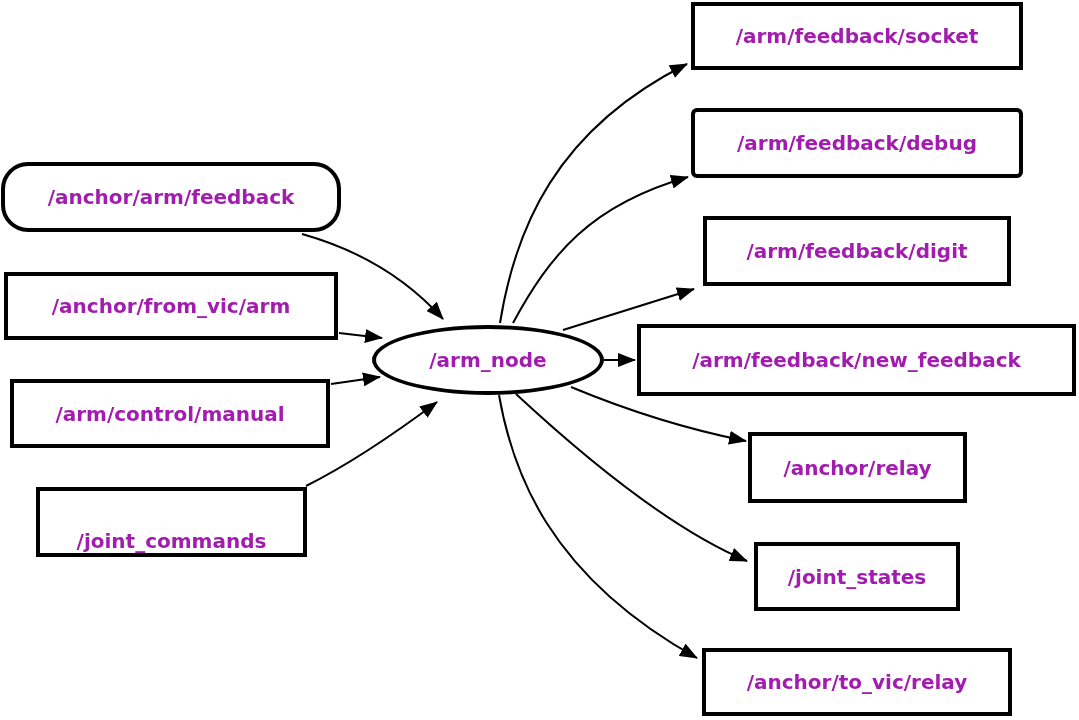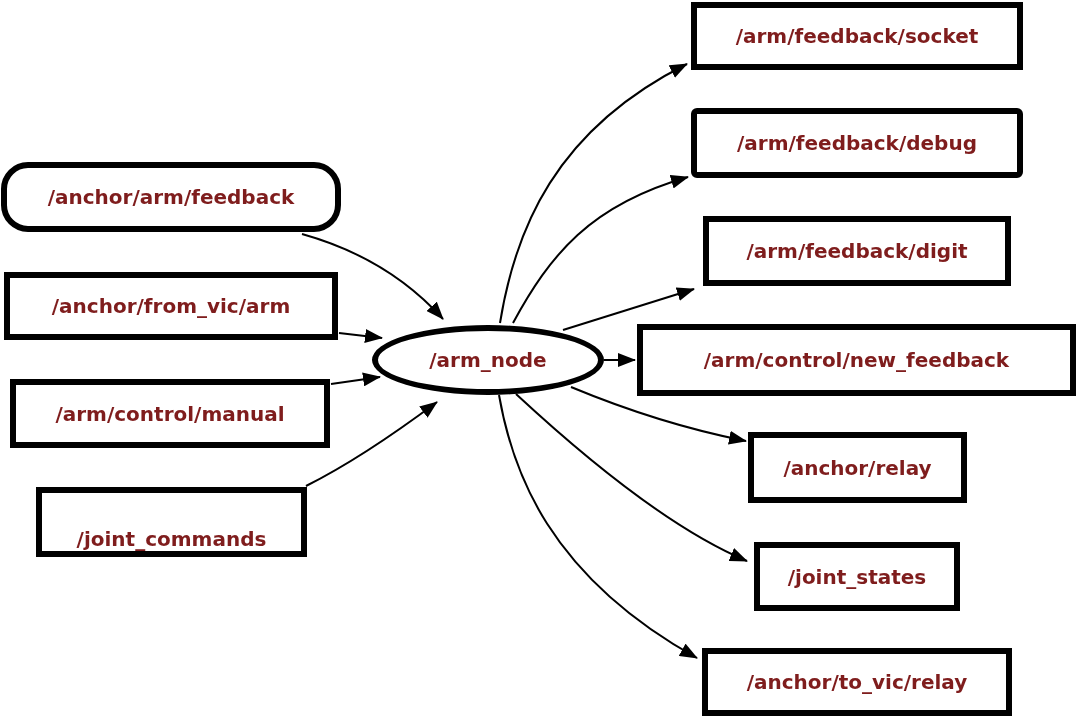--- a/index.html
+++ b/index.html
@@ -18,27 +18,27 @@
   }
   #edge-layer path.edge {
     fill: none;
     stroke: #000000;
     stroke-width: 2;
   }
   .node-box, .node-ellipse {
     position: absolute;
     box-sizing: border-box;
     background: #ffffff;
-    border: 6px solid #000000;
+    border: 4px solid #000000;
     display: flex;
     align-items: center;
     justify-content: center;
     font-weight: bold;
     font-size: 20px;
-    color: #7f1d1d;
+    color: #a21caf;
     white-space: nowrap;
     text-align: center;
   }
   .node-ellipse {
     border-radius: 50%;
   }
 </style>
 </head>
 <body>
 
@@ -83,21 +83,21 @@
   <div class="node-box" style="left:691px; top:2px; width:332px; height:68px;">
     <span>/arm/feedback/socket</span>
   </div>
   <div class="node-box" style="left:691px; top:108px; width:332px; height:70px;border-radius:6px;">
     <span>/arm/feedback/debug</span>
   </div>
   <div class="node-box" style="left:703px; top:216px; width:308px; height:70px;">
     <span>/arm/feedback/digit</span>
   </div>
   <div class="node-box" style="left:637px; top:324px; width:439px; height:72px;">
-    <span>/arm/control/new_feedback</span>
+    <span>/arm/feedback/new_feedback</span>
   </div>
   <div class="node-box" style="left:748px; top:432px; width:219px; height:71px;">
     <span>/anchor/relay</span>
   </div>
   <div class="node-box" style="left:754px; top:542px; width:206px; height:69px;">
     <span>/joint_states</span>
   </div>
   <div class="node-box" style="left:702px; top:648px; width:310px; height:68px;">
     <span>/anchor/to_vic/relay</span>
   </div>

